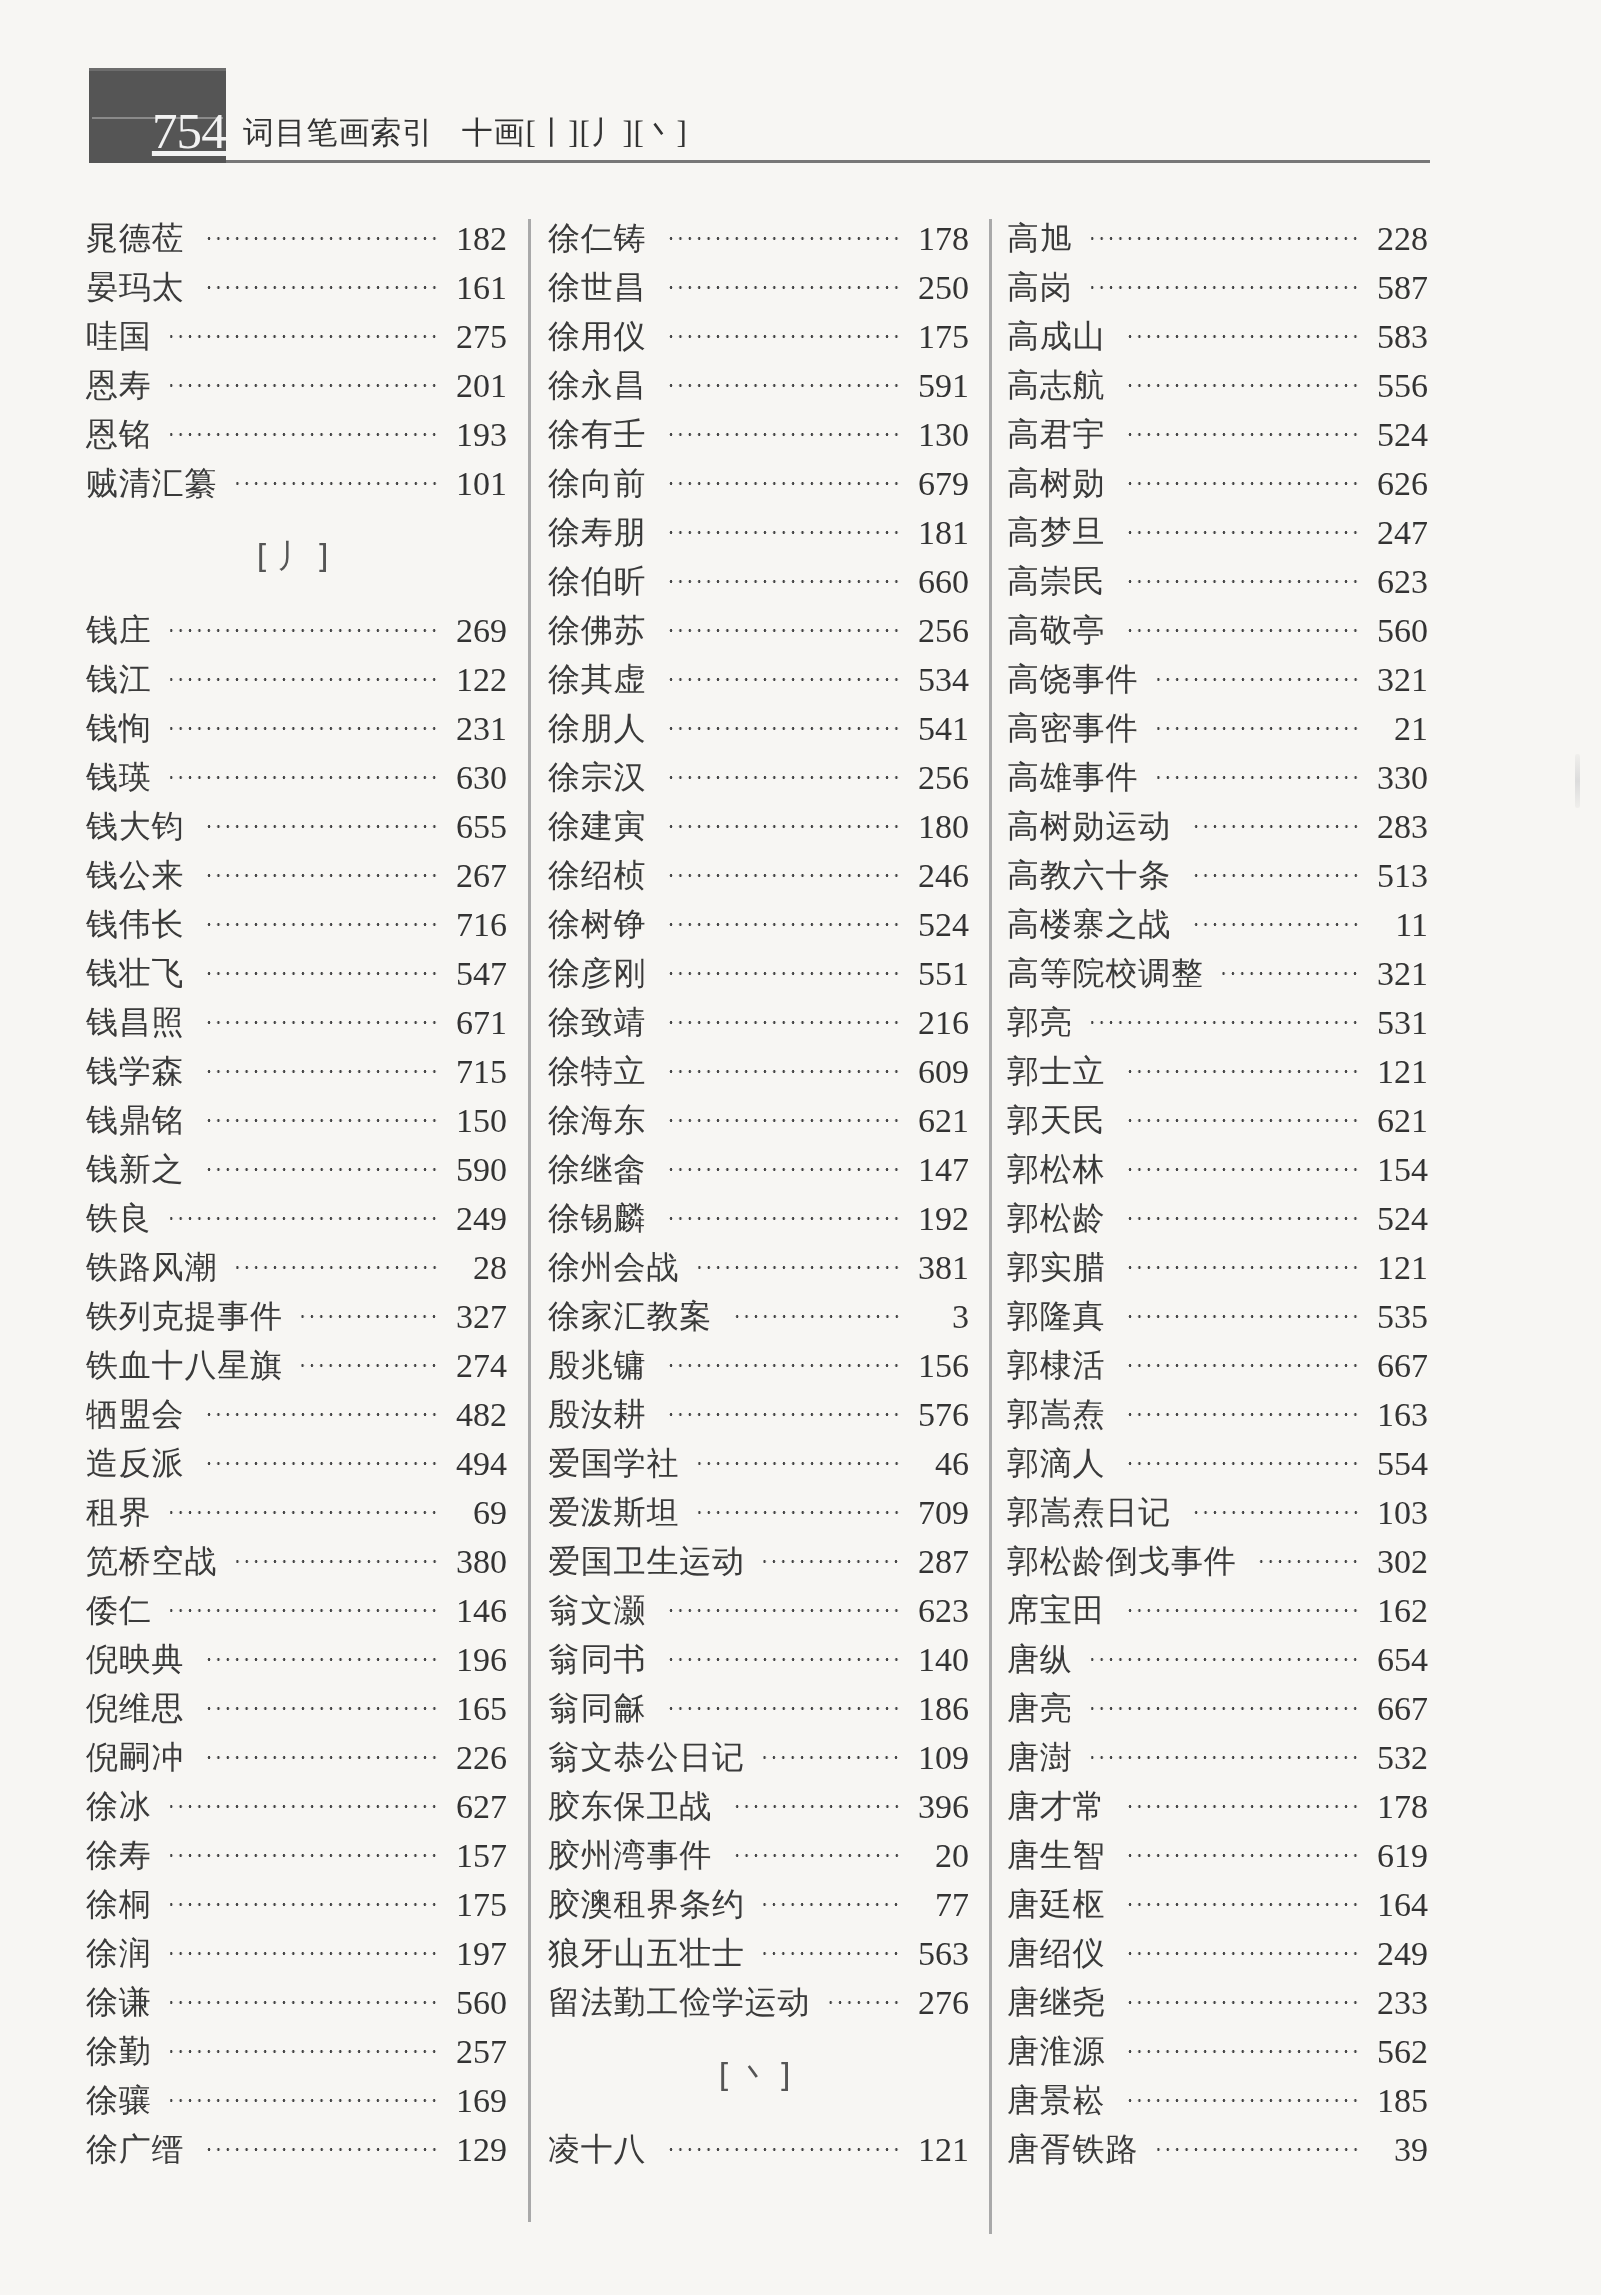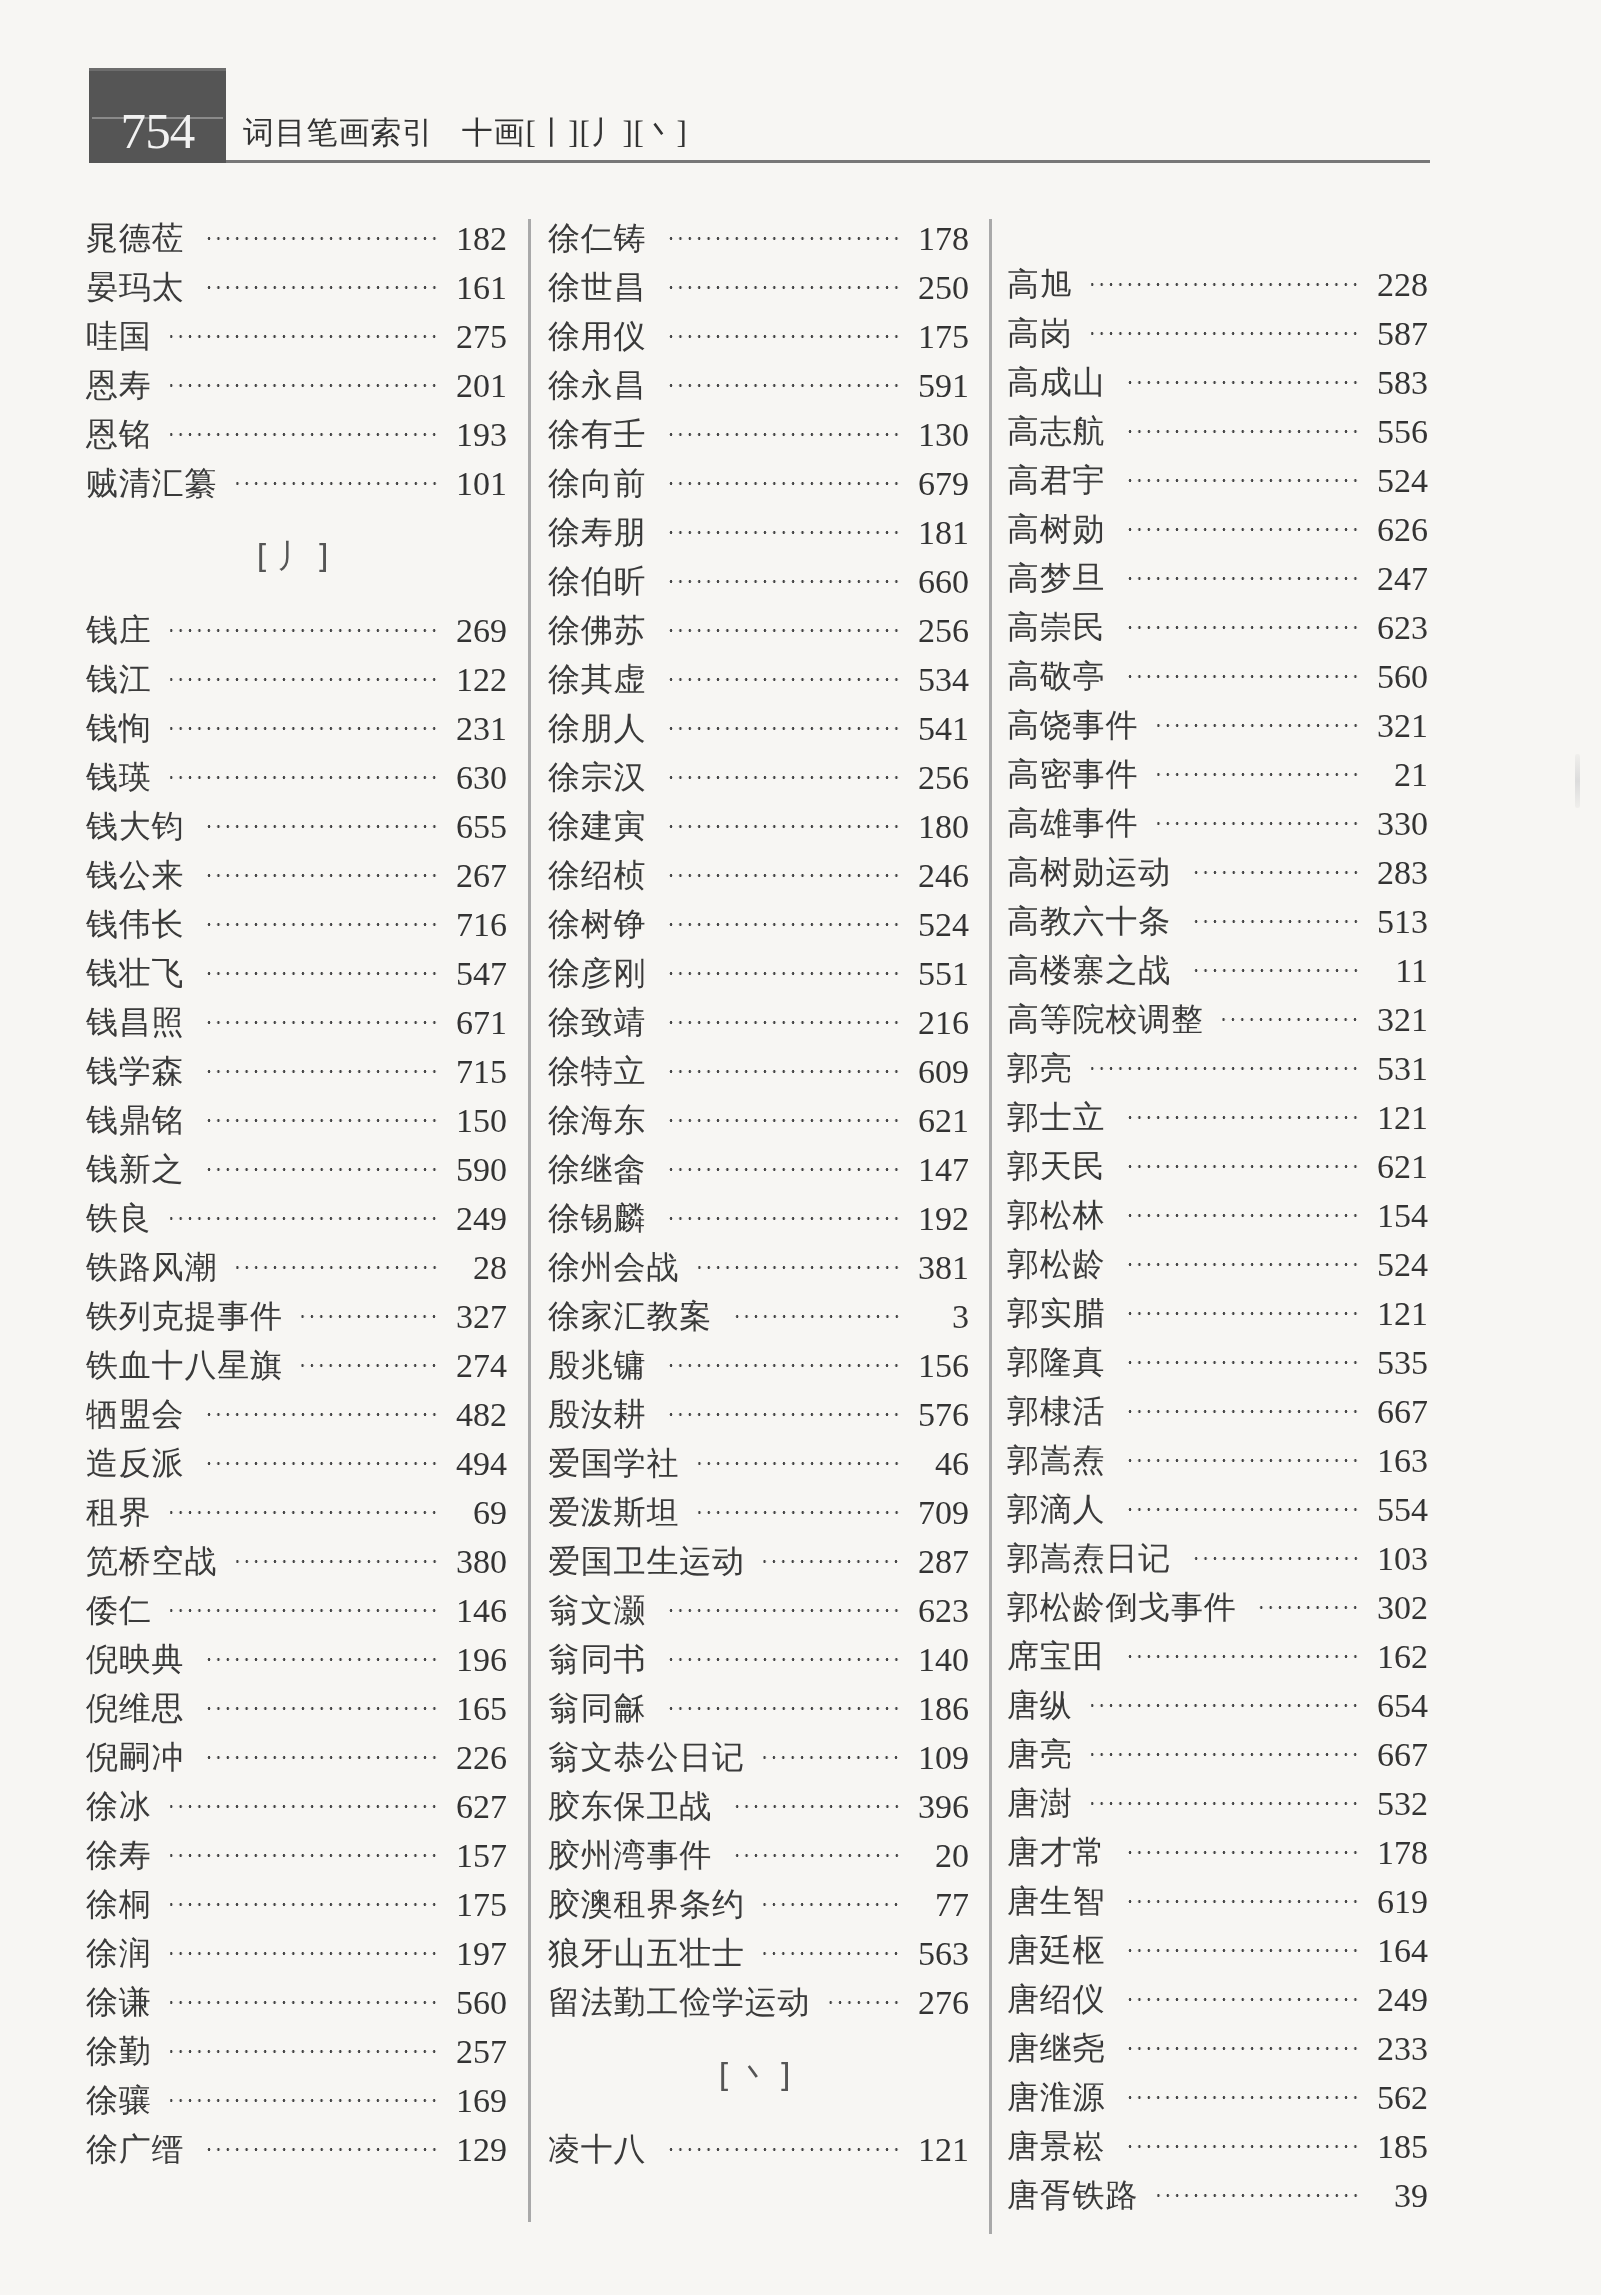--- a/index.html
+++ b/index.html
@@ -6,35 +6,35 @@
   html, body { width: 1602px; height: 2295px; background: #f7f6f3; }
   body { position: relative; overflow: hidden; font-family: "DejaVu Serif", "Liberation Serif", serif; color: #2a2a2a; }
 
   .page-header { position: absolute; left: 89px; top: 68px; width: 1341px; height: 95px; }
   .page-number-box {
     position: absolute; left: 0; top: 0; width: 137px; height: 95px;
     background: #555555; border-top: 3.1px solid #6d6d6d;
   }
   .page-number-box .inner-rule { position: absolute; left: 3.1px; right: 3.1px; top: 46px; height: 1.5px; background: #8a8a8a; }
   .page-number {
-    position: absolute; left: 0; right: 0; bottom: 6.2px; text-align: center;
-    font-family: "Liberation Serif", serif; font-size: 51px; color: #f2f2f2; letter-spacing: -0.8px; line-height: 1;
+    position: absolute; left: 0; right: 0; bottom: 6.2px; text-align: right;
+    font-family: "Liberation Serif", serif; font-size: 51px; color: #f2f2f2; letter-spacing: -0.8px; line-height: 1; text-decoration: underline;
   }
   .header-title {
     position: absolute; left: 154px; bottom: 9.2px;
     font-family: Liberation Serif, serif; font-size: 31px; color: #333; letter-spacing: 0.8px; white-space: nowrap;
   }
   .header-title .gap { display: inline-block; width: 28px; }
   .header-rule { position: absolute; left: 137px; right: 0; bottom: 0; height: 3.1px; background: #777; }
 
   .columns { position: absolute; top: 214px; left: 0; width: 1484px; height: 2046px; }
   .col { position: absolute; top: 0; }
   .col-1 { left: 86px; width: 421px; }
   .col-2 { left: 548px; width: 421px; }
-  .col-3 { left: 1007px; width: 421px; margin-top: 46px; }
+  .col-3 { left: 1007px; width: 421px; }
   .divider { position: absolute; top: 219px; width: 3.1px; background: #a9a9a9; }
   .divider-1 { left: 528px; height: 2003px; }
   .divider-2 { left: 989px; height: 2015px; }
 
   .entry { display: flex; align-items: center; height: 49px; white-space: nowrap; }
   .entry-name { font-family: "DejaVu Sans", sans-serif; font-size: 32px; color: #3a3a3a; letter-spacing: 0.8px; flex: 0 0 auto; }
   .leader {
     flex: 1 1 auto; height: 3.1px; margin: 0 14px 0 18.5px;
     background-image: radial-gradient(circle, #444 1.2px, transparent 1.5px);
     background-size: 9.4px 3.1px; background-repeat: repeat-x; background-position: right center;

